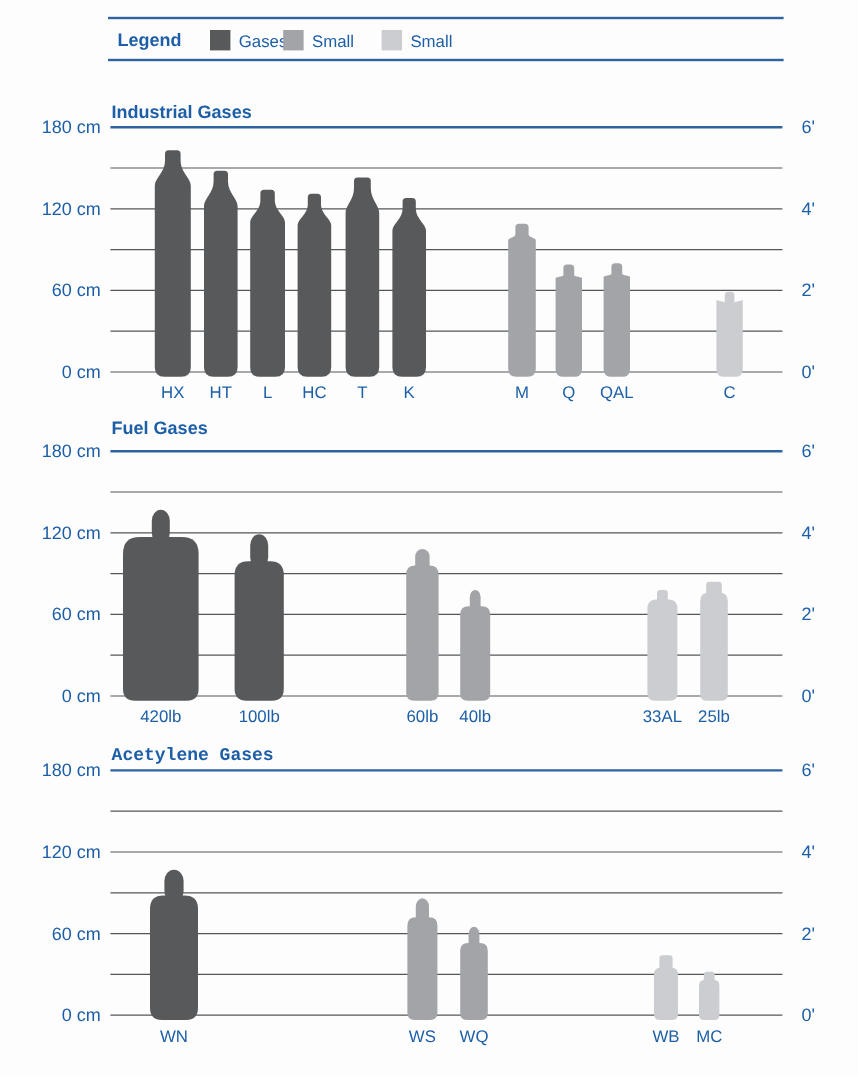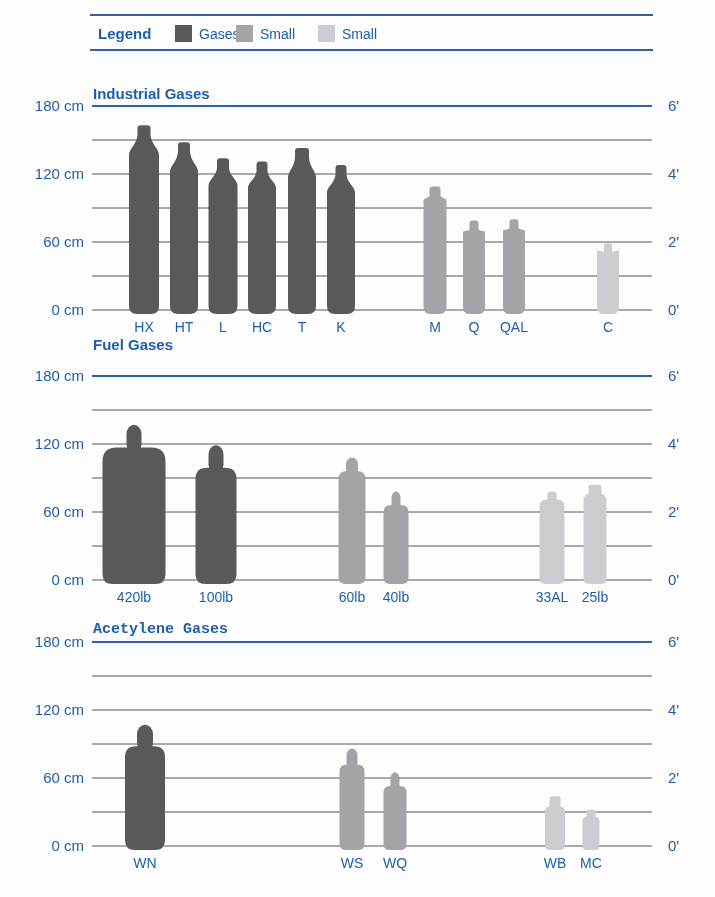--- a/index.html
+++ b/index.html
@@ -31,21 +31,21 @@
     <span class="swatch" style="left: 175px; background: rgb(88, 89, 91);"></span>
     <span class="legend-label" style="left: 199px;">Gases</span>
     <span class="swatch" style="left: 236px; background: rgb(162, 164, 167);"></span>
     <span class="legend-label" style="left: 260px;">Small</span>
     <span class="swatch" style="left: 318px; background: rgb(203, 205, 208);"></span>
     <span class="legend-label" style="left: 342px;">Small</span>
   </div>
   <div class="hline" style="top:49px;left:90px;width:563px;"></div>
 
   <div class="section-title" style="top: 85px;">Industrial Gases</div>
-  <div class="section-title" style="top: 336px;">Fuel Gases</div>
+  <div class="section-title" style="top: 349px;">Fuel Gases</div>
   <div class="section-title" style="top: 621px; font-family: Liberation Mono, monospace;">Acetylene Gases</div>
 
   <svg id="chart-svg" width="715" height="897" viewBox="0 0 715 897">
       <line x1="92" y1="140" x2="652" y2="140" stroke="#55565a" stroke-width="1"></line>
       <line x1="92" y1="174" x2="652" y2="174" stroke="#55565a" stroke-width="1"></line>
       <line x1="92" y1="208" x2="652" y2="208" stroke="#55565a" stroke-width="1"></line>
       <line x1="92" y1="242" x2="652" y2="242" stroke="#55565a" stroke-width="1"></line>
       <line x1="92" y1="276" x2="652" y2="276" stroke="#55565a" stroke-width="1"></line>
       <line x1="92" y1="310" x2="652" y2="310" stroke="#55565a" stroke-width="1"></line>
       <path d="M 137.5 128.26666666666668 Q 137.5 125.26666666666668 140.5 125.26666666666668 L 147.5 125.26666666666668 Q 150.5 125.26666666666668 150.5 128.26666666666668

